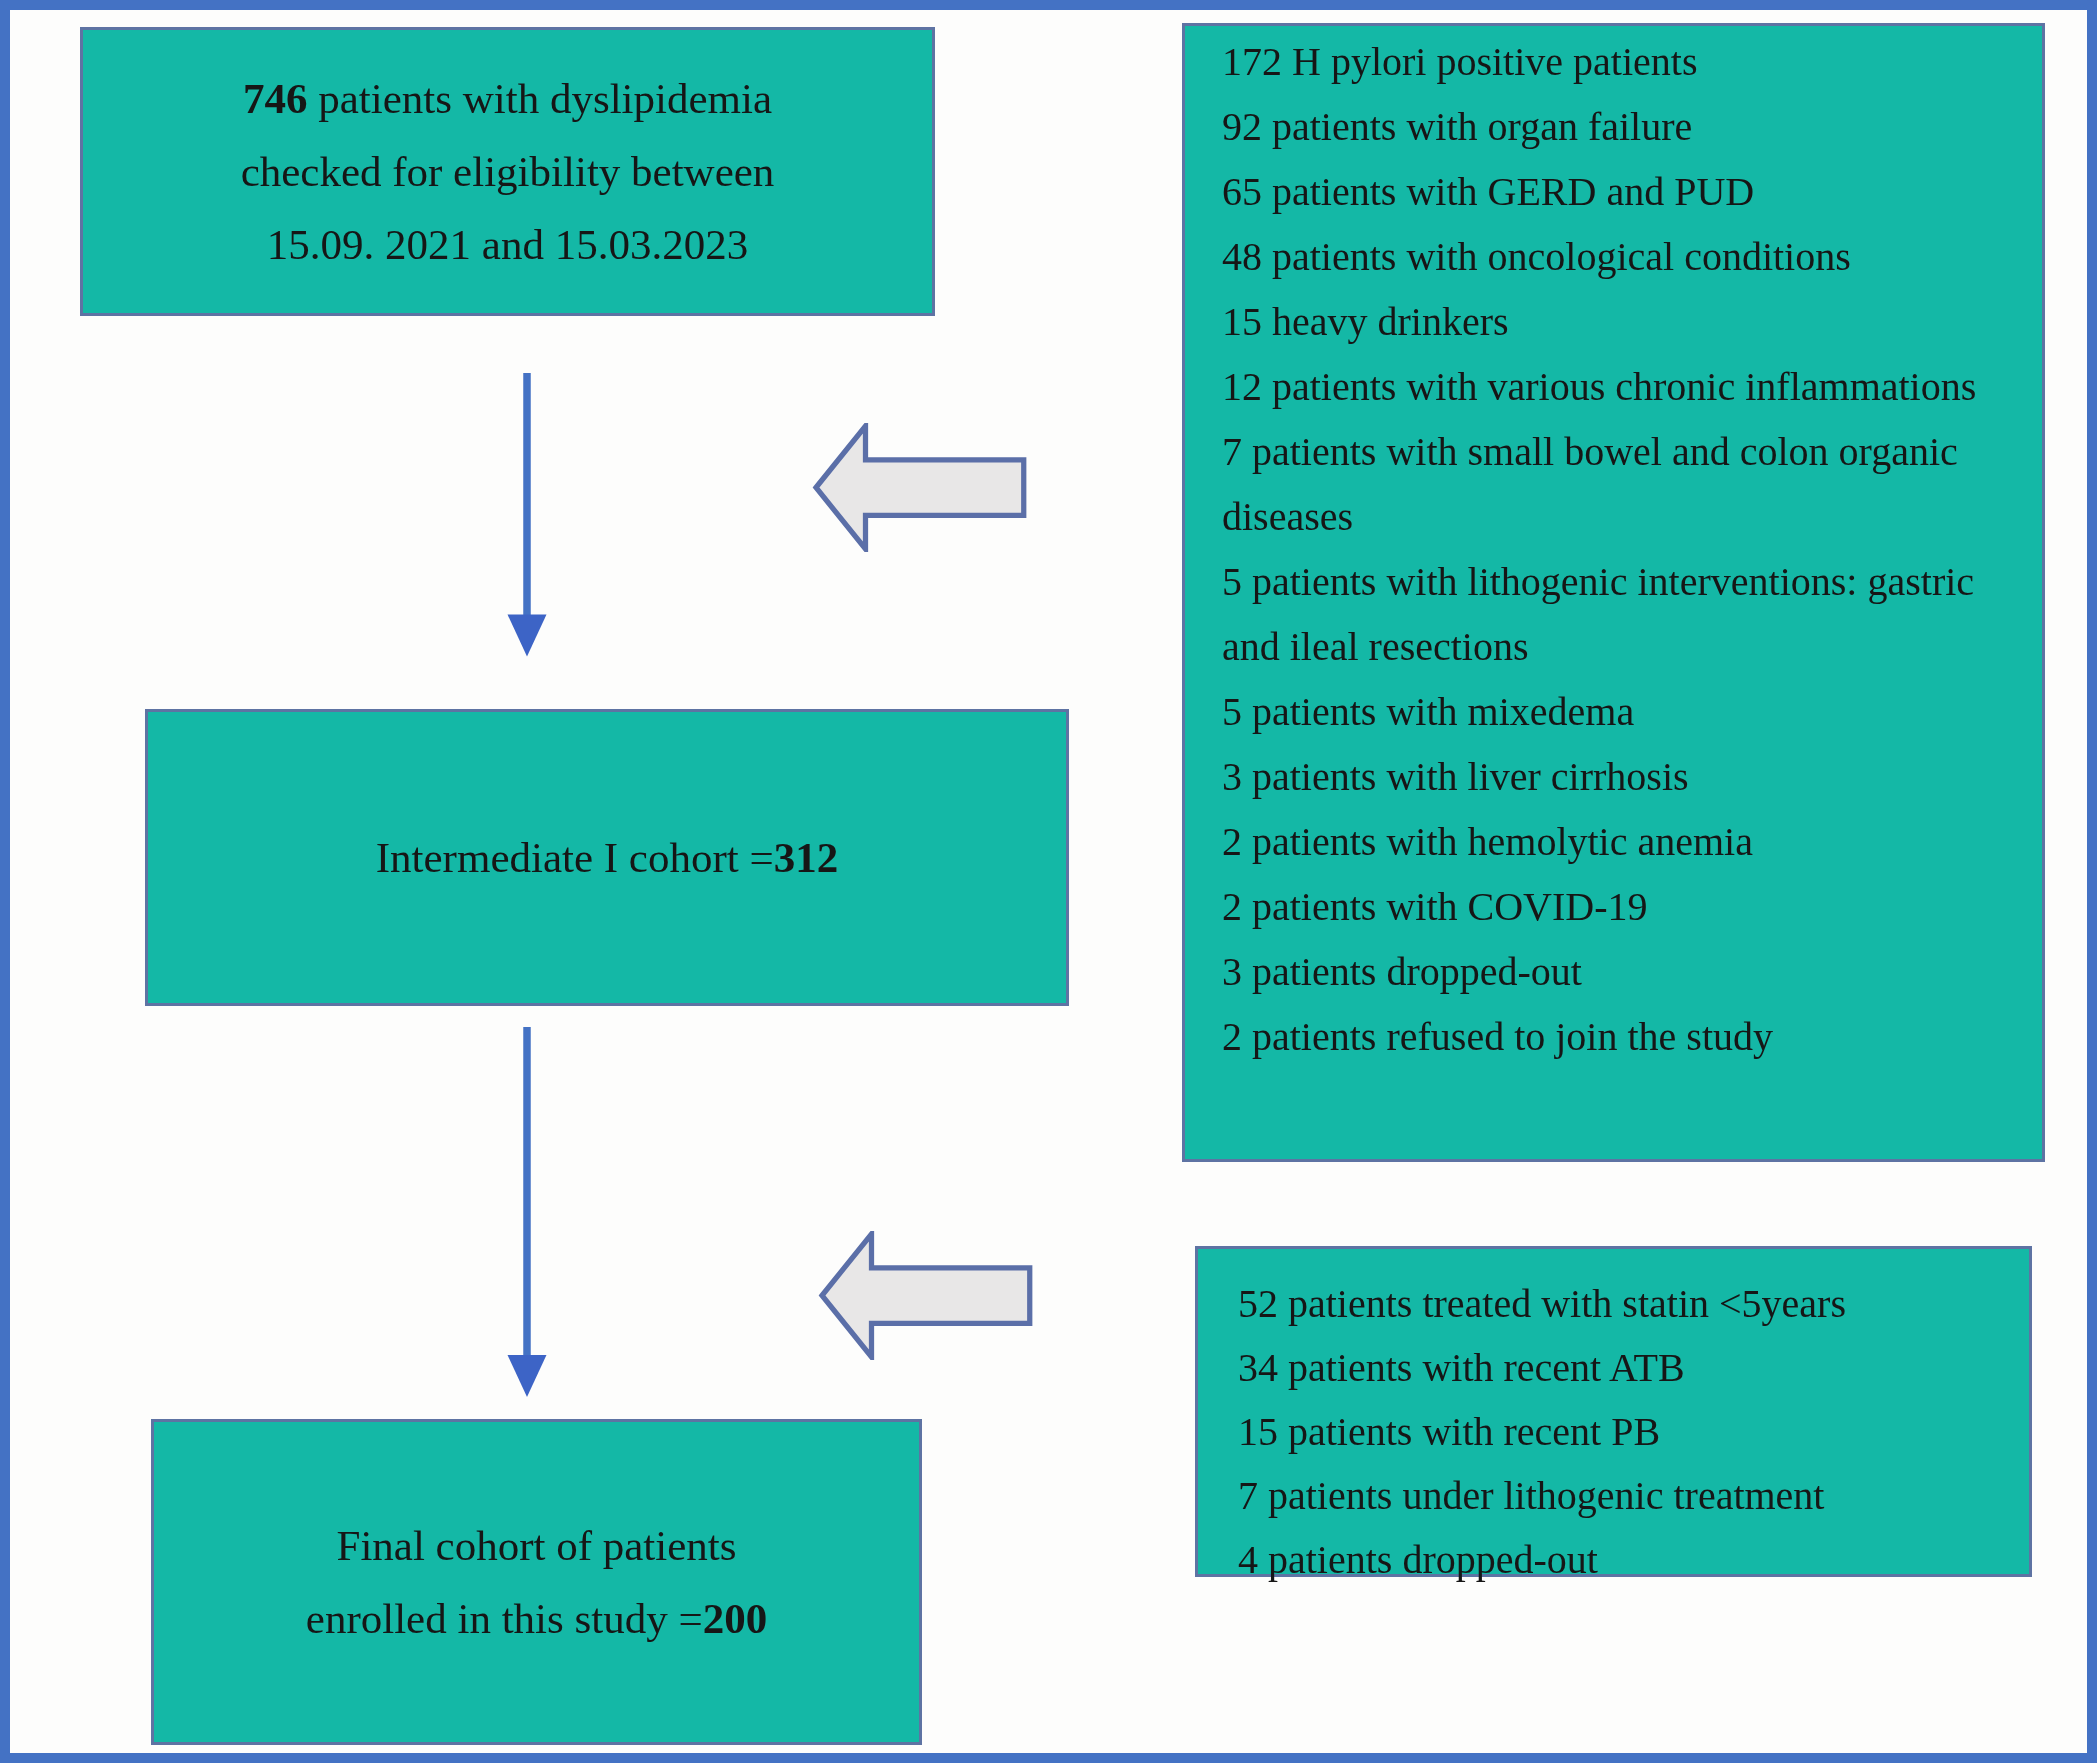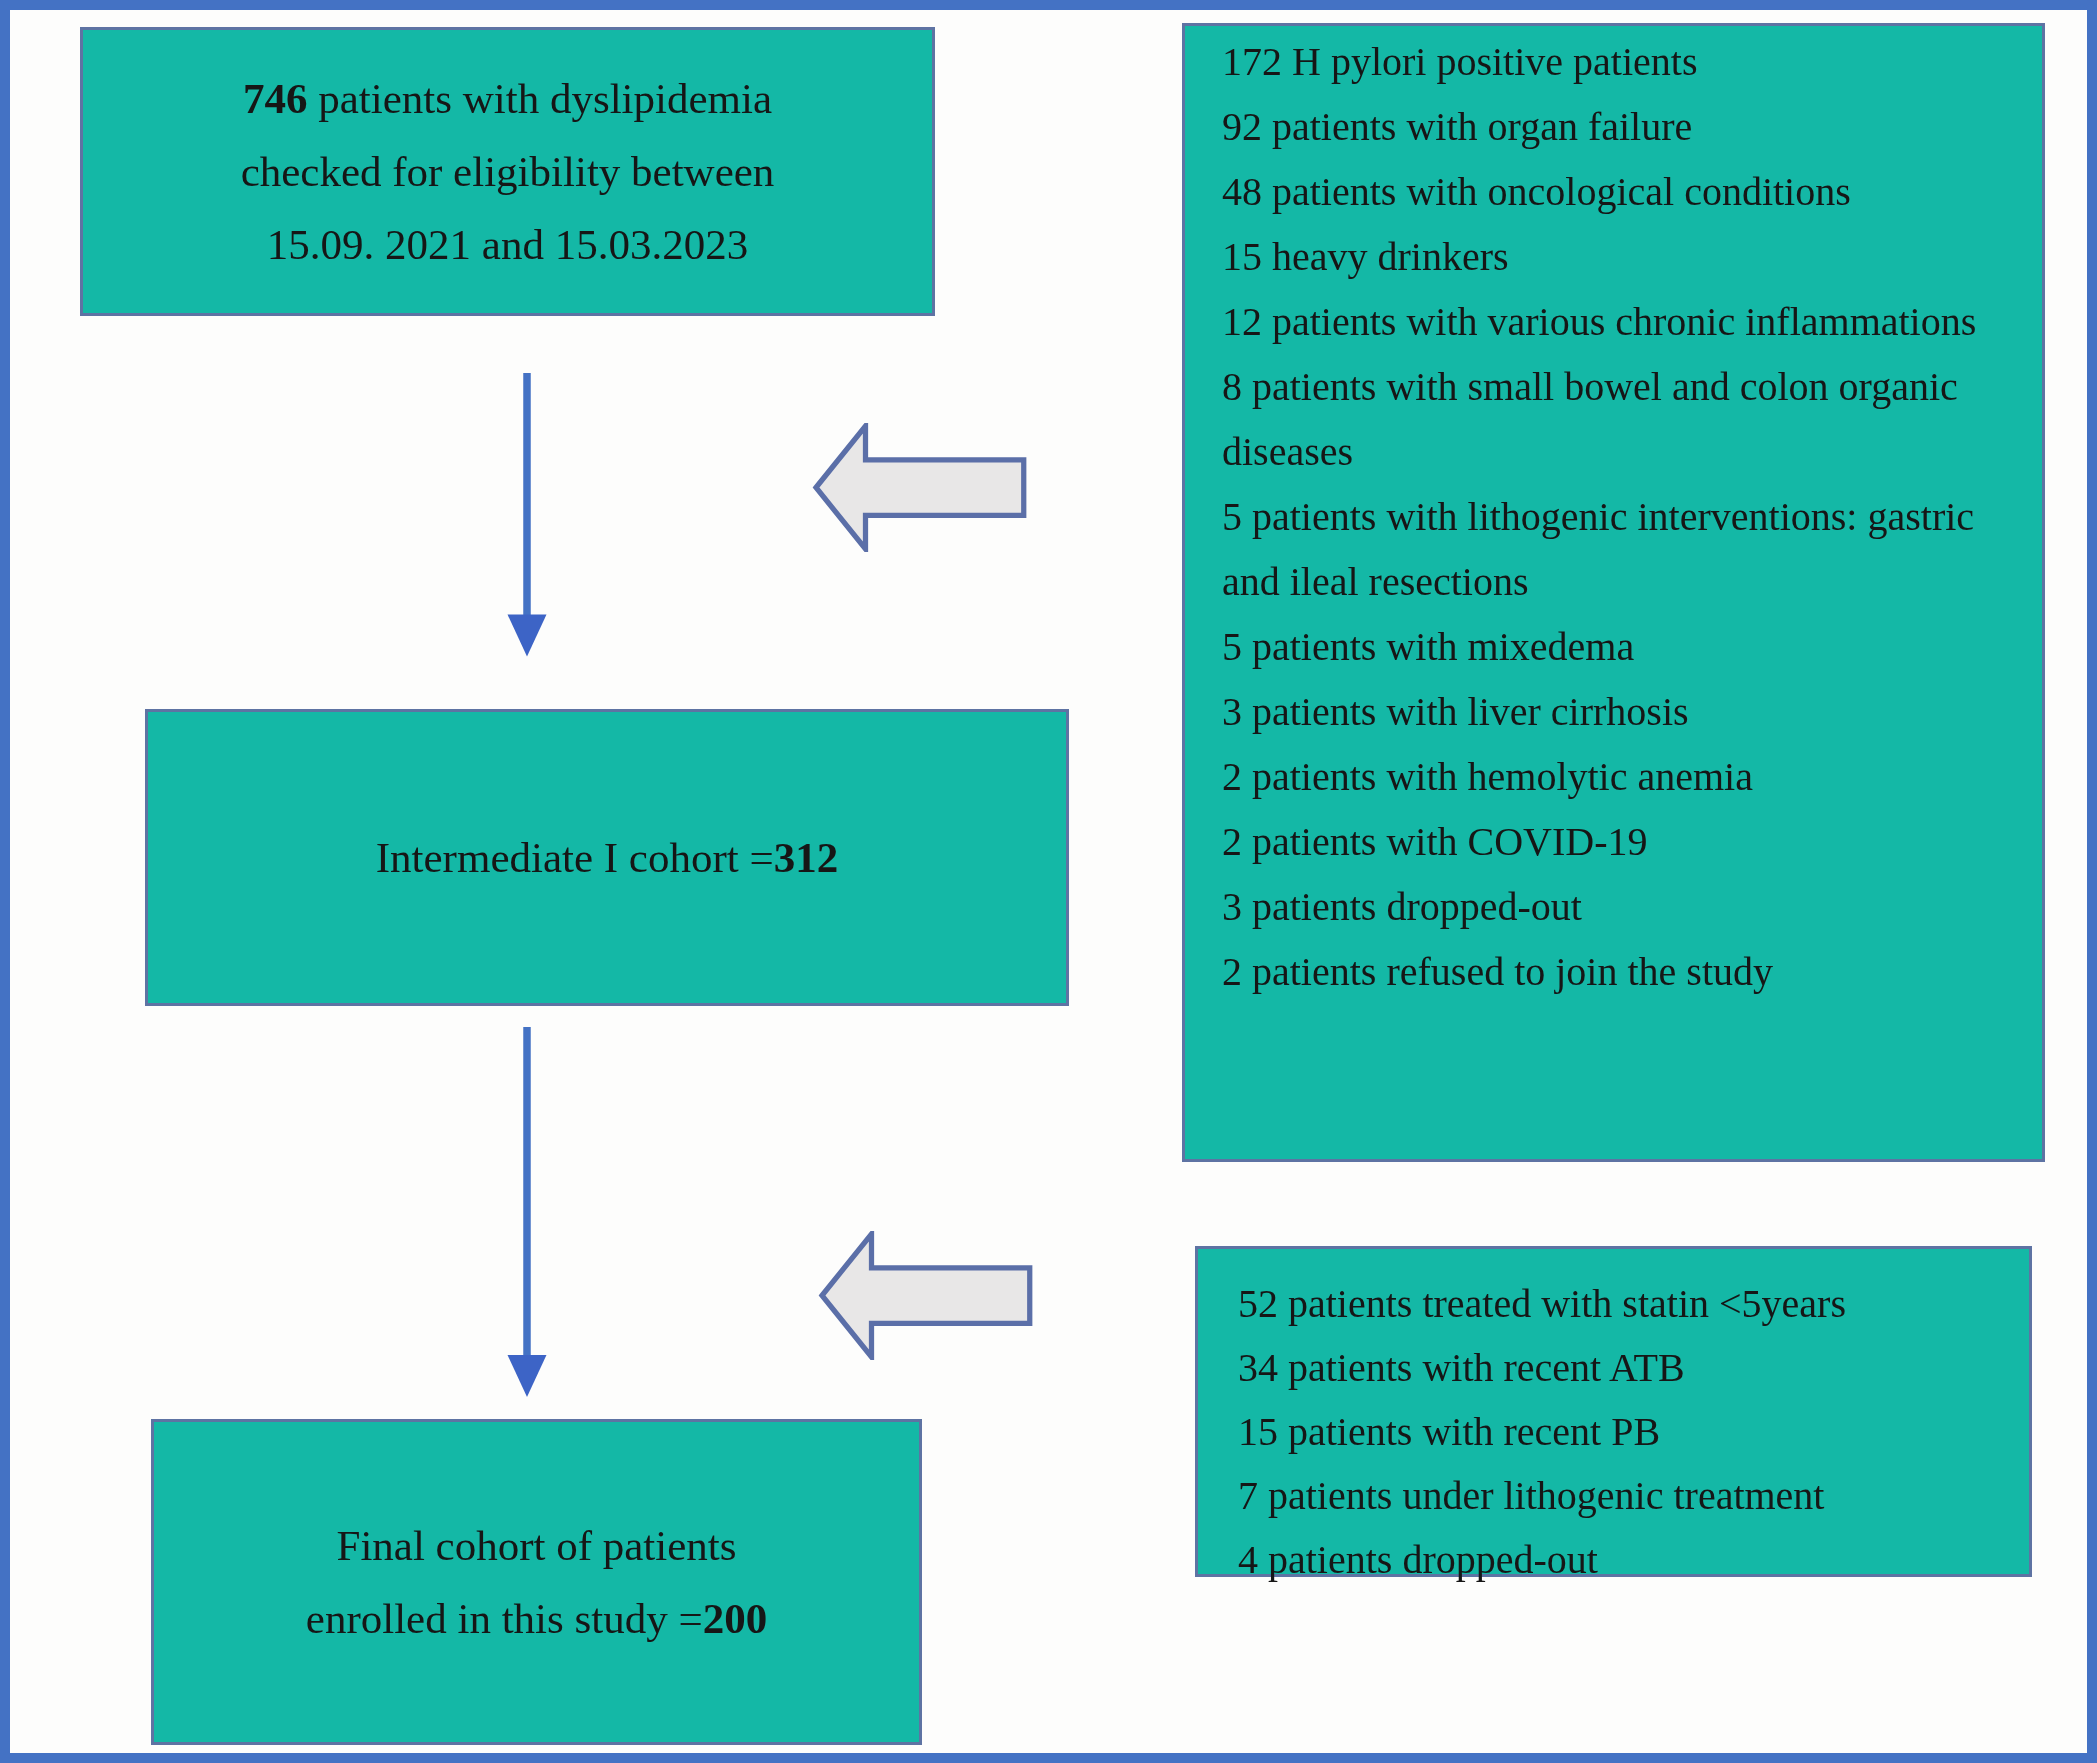--- a/index.html
+++ b/index.html
@@ -42,24 +42,25 @@
     <div>
       <b>746</b><span> patients with dyslipidemia</span>
     </div>
     <div>checked for eligibility between</div>
     <div>15.09. 2021 and 15.03.2023</div>
   </div>
 
   <div class="fbox list" style="left:1172px;top:12.7px;width:863px;height:1139px;padding:3px 15px 0 37px;">
   <div class="li">172 H pylori positive patients</div>
       <div class="li">92 patients with organ failure</div>
+      <div class="li">65 patients with GERD and PUD</div>
       <div class="li">48 patients with oncological conditions</div>
       <div class="li">15 heavy drinkers</div>
       <div class="li">12 patients with various chronic inflammations</div>
-      <div class="li">8 patients with small bowel and colon organic diseases</div>
+      <div class="li">7 patients with small bowel and colon organic diseases</div>
       <div class="li">5 patients with lithogenic interventions: gastric and ileal resections</div>
       <div class="li">5 patients with mixedema</div>
       <div class="li">3 patients with liver cirrhosis</div>
       <div class="li">2 patients with hemolytic anemia</div>
       <div class="li">2 patients with COVID-19</div>
       <div class="li">3 patients dropped-out</div>
       <div class="li">2 patients refused to join the study</div>
     </div>
 
   <div class="fbox center-text big" style="left:135px;top:681px;width:924px;height:297px;margin-top:18px;">

